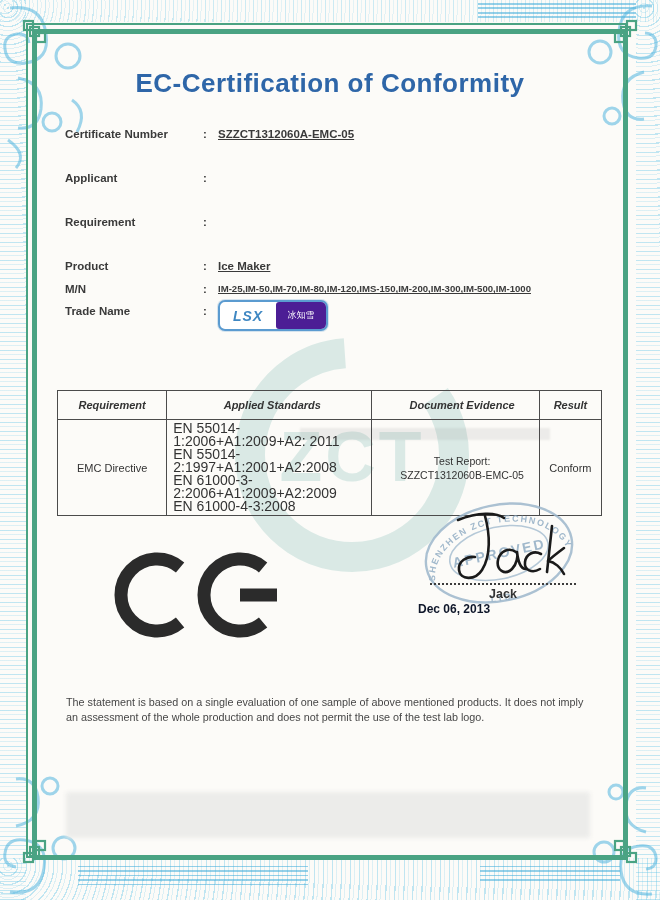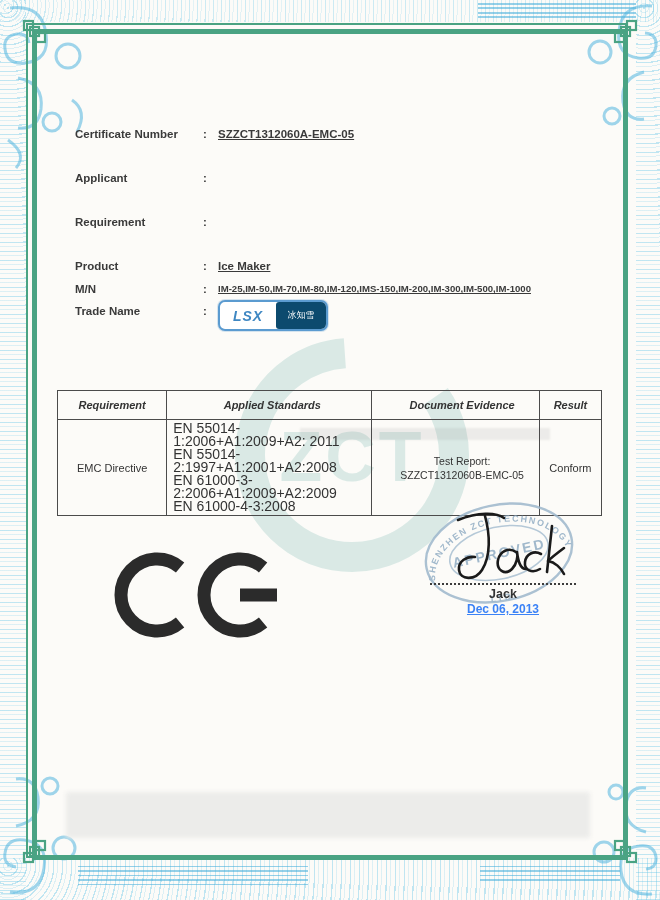--- a/index.html
+++ b/index.html
@@ -22,34 +22,34 @@
 
   
   .watermark{position:absolute;left:232px;top:335px;z-index:1;opacity:.9;}
   .gray-smudge{position:absolute;left:300px;top:428px;width:250px;height:12px;background:rgba(140,140,140,.14);filter:blur(1px);z-index:2;}
 
   
   .content{position:absolute;inset:0;z-index:3;}
   .title{position:absolute;left:0;top:68px;width:660px;text-align:center;
     font-size:26px;font-weight:bold;color:#2e66a8;letter-spacing:.5px;}
   .field-row{position:absolute;left:65px;height:16px;font-size:11.5px;font-weight:bold;color:#3a3a3a;}
-  .field-label{position:absolute;left:0;top:0;width:135px;margin-left:10px;}
+  .field-label{position:absolute;left:0;top:0;width:135px;}
   .field-colon{position:absolute;left:138px;top:0;}
   .field-value{position:absolute;left:153px;top:0;width:400px;white-space:nowrap;text-decoration:underline;}
   .row-cert{top:128px;} .row-app{top:172px;} .row-man{top:216px;}
   .row-prod{top:260px;} .row-mn{top:283px;} .row-tn{top:305px;}
   .mn-value{font-size:9.6px;letter-spacing:0;}
 
   
   .trade-logo{position:absolute;left:218px;top:300px;width:106px;height:27px;
     border:2.5px solid #5b9bd0;border-radius:7px;background:#fff;display:flex;align-items:stretch;overflow:hidden;
     box-shadow:0 0 0 1px rgba(91,155,208,.25);}
   .trade-logo .l{flex:0 0 56px;display:flex;align-items:center;justify-content:center;
     color:#3f87c2;font-weight:bold;font-style:italic;font-size:14px;letter-spacing:1px;}
-  .trade-logo .r{flex:1;background:#0c4a6e;color:#fff;display:flex;align-items:center;justify-content:center;
+  .trade-logo .r{flex:1;background:#4c1d95;color:#fff;display:flex;align-items:center;justify-content:center;
     font-size:9px;border-radius:3px;}
 
   
   .std-table{position:absolute;left:57px;top:390px;width:545px;border-collapse:collapse;
     color:#333;background:transparent;}
   .std-table th,.std-table td{border:1.5px solid #4b4b4b;}
   .std-table th{height:24px;font-size:11px;font-weight:600;text-align:center;font-style:italic;}
   .std-table td{height:58px;vertical-align:middle;}
   .td-req{width:113px;text-align:center;font-size:11px;}
   .td-std{width:204px;font-size:14px;line-height:13px;padding:2px 0 2px 6px;}
@@ -58,22 +58,22 @@
 
   
   .ce{position:absolute;left:110px;top:548px;z-index:3;}
 
   
   .stamp{position:absolute;left:419px;top:497px;z-index:3;opacity:.85;}
   .signature{position:absolute;left:428px;top:500px;z-index:4;}
   .sig-dots{position:absolute;left:430px;top:583px;width:146px;border-top:2px dotted #3c3c3c;z-index:4;}
   .sig-name{position:absolute;left:428px;top:587px;width:150px;text-align:center;
     font-size:12.5px;font-weight:bold;color:#333;z-index:4;}
-  .sig-date{position:absolute;left:418px;top:602px;width:170px;text-align:center;
-    font-size:12px;font-weight:bold;color:#3b82f6;z-index:4;text-decoration:underline;}
+  .sig-date{position:absolute;left:418px;top:602px;width:170px;
+    font-size:12px;font-weight:bold;color:#0f172a;z-index:4;}
 
   
   .statement{position:absolute;left:66px;top:695px;width:528px;font-size:10.8px;
     line-height:15px;color:#474747;}
 
   
   .redacted{position:absolute;left:66px;top:792px;width:524px;height:46px;
     background:#ececea;filter:blur(2px);border-radius:2px;z-index:3;}
 </style>
 </head>
@@ -156,20 +156,21 @@
   </svg>
 
   <svg class="watermark" width="240" height="240" viewBox="0 0 240 240">
     <circle cx="120" cy="120" r="102" fill="none" stroke="#d7e8e4" stroke-width="30" stroke-dasharray="535 110" transform="rotate(-35 120 120)"></circle>
     <text x="120" y="146" text-anchor="middle" font-family="Liberation Sans, sans-serif" font-size="70" font-weight="bold" fill="#d7e8e4" letter-spacing="3">ZCT</text>
   </svg>
   <div class="gray-smudge"></div>
 
   <div class="content">
 
+    <div class="title">EC-Certification of Conformity</div>
 
     <div class="field-row row-cert">
       <span class="field-label">Certificate Number</span>
       <span class="field-colon">:</span>
       <span class="field-value">SZZCT1312060A-EMC-05</span>
     </div>
     <div class="field-row row-app">
       <span class="field-label">Applicant</span>
       <span class="field-colon">:</span>
       <span class="field-value"></span>
@@ -257,17 +258,18 @@
         <path d="M88,52 C 81,47 72,51 70,60 C 68,70 77,76 84,69 C 89,64 90,56 89,52 C 90,60 92,70 99,69"></path>
         <path d="M113,54 C 106,50 98,54 97,62 C 96,70 104,74 112,69"></path>
         <path d="M124,26 L119,72"></path>
         <path d="M136,48 C 128,54 123,58 120,61 C 127,62 133,68 136,74"></path>
       </g>
     </svg>
     <div class="sig-dots"></div>
     <div class="sig-name">Jack</div>
     <div class="sig-date">Dec 06, 2013</div>
 
+    <div class="statement">The statement is based on a single evaluation of one sample of above mentioned products. It does not imply an assessment of the whole production and does not permit the use of the test lab logo.</div>
 
     <div class="redacted"></div>
 
   </div>
 </div>
 
 </body></html>

